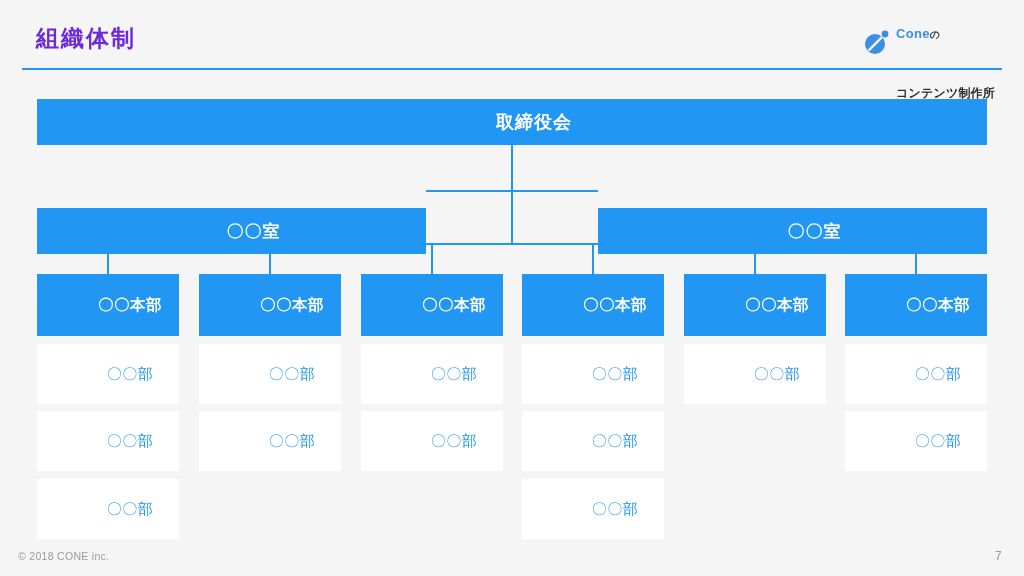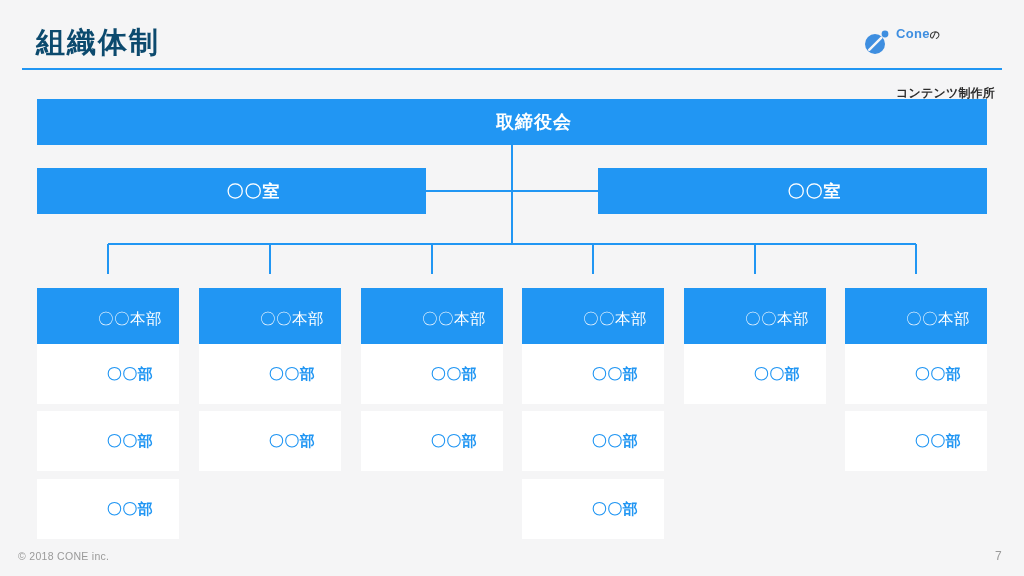--- a/index.html
+++ b/index.html
@@ -11,22 +11,22 @@
   }
   #slide {
     position:relative;
     width:1024px; height:576px;
     background:#f5f5f6;
   }
 
   
   #page-title {
     position:absolute; left:36px; top:23px;
-    font-size:29px; font-weight:bold;
-    color:#0c4a6e; letter-spacing:2px;
+    font-size:23px; font-weight:bold;
+    color:#6d28d9; letter-spacing:2px;
     white-space:nowrap;
   }
   #header-rule {
     position:absolute; left:22px; top:68px;
     width:980px; height:2px;
     background:#2196f3;
   }
 
   
   #logo { position:absolute; left:864px; top:24px; width:136px; height:36px; }
@@ -54,29 +54,29 @@
     display:flex; align-items:center; justify-content:center;
     white-space:nowrap;
     padding-left:44px;
   }
   .node.lvl-board {
     background:#2196f3; color:#ffffff;
     font-size:18px; font-weight:bold; letter-spacing:1px;
   }
   .node.lvl-office {
     background:#2196f3; color:#ffffff;
-    font-size:17px; font-weight:bold; letter-spacing:1px;
+    font-size:17px; font-weight:bold; letter-spacing:1px;margin-top:40px;
   }
   .node.lvl-division {
     background:#2196f3; color:#ffffff;
-    font-size:15.5px; font-weight:normal; letter-spacing:0.5px;margin-top:14px;
+    font-size:15.5px; font-weight:bold; letter-spacing:0.5px;
   }
   .node.lvl-dept {
     background:#ffffff; color:#2196f3;
-    font-size:15px; font-weight:bold; letter-spacing:0.5px;
+    font-size:15px; font-weight:normal; letter-spacing:0.5px;
   }
 
   
   #footer-copyright {
     position:absolute; left:18px; top:550px;
     font-size:10.5px; color:#9a9a9a; letter-spacing:0.3px;
   }
   #footer-pagenum {
     position:absolute; left:995px; top:549px;
     font-size:12px; color:#9a9a9a;

